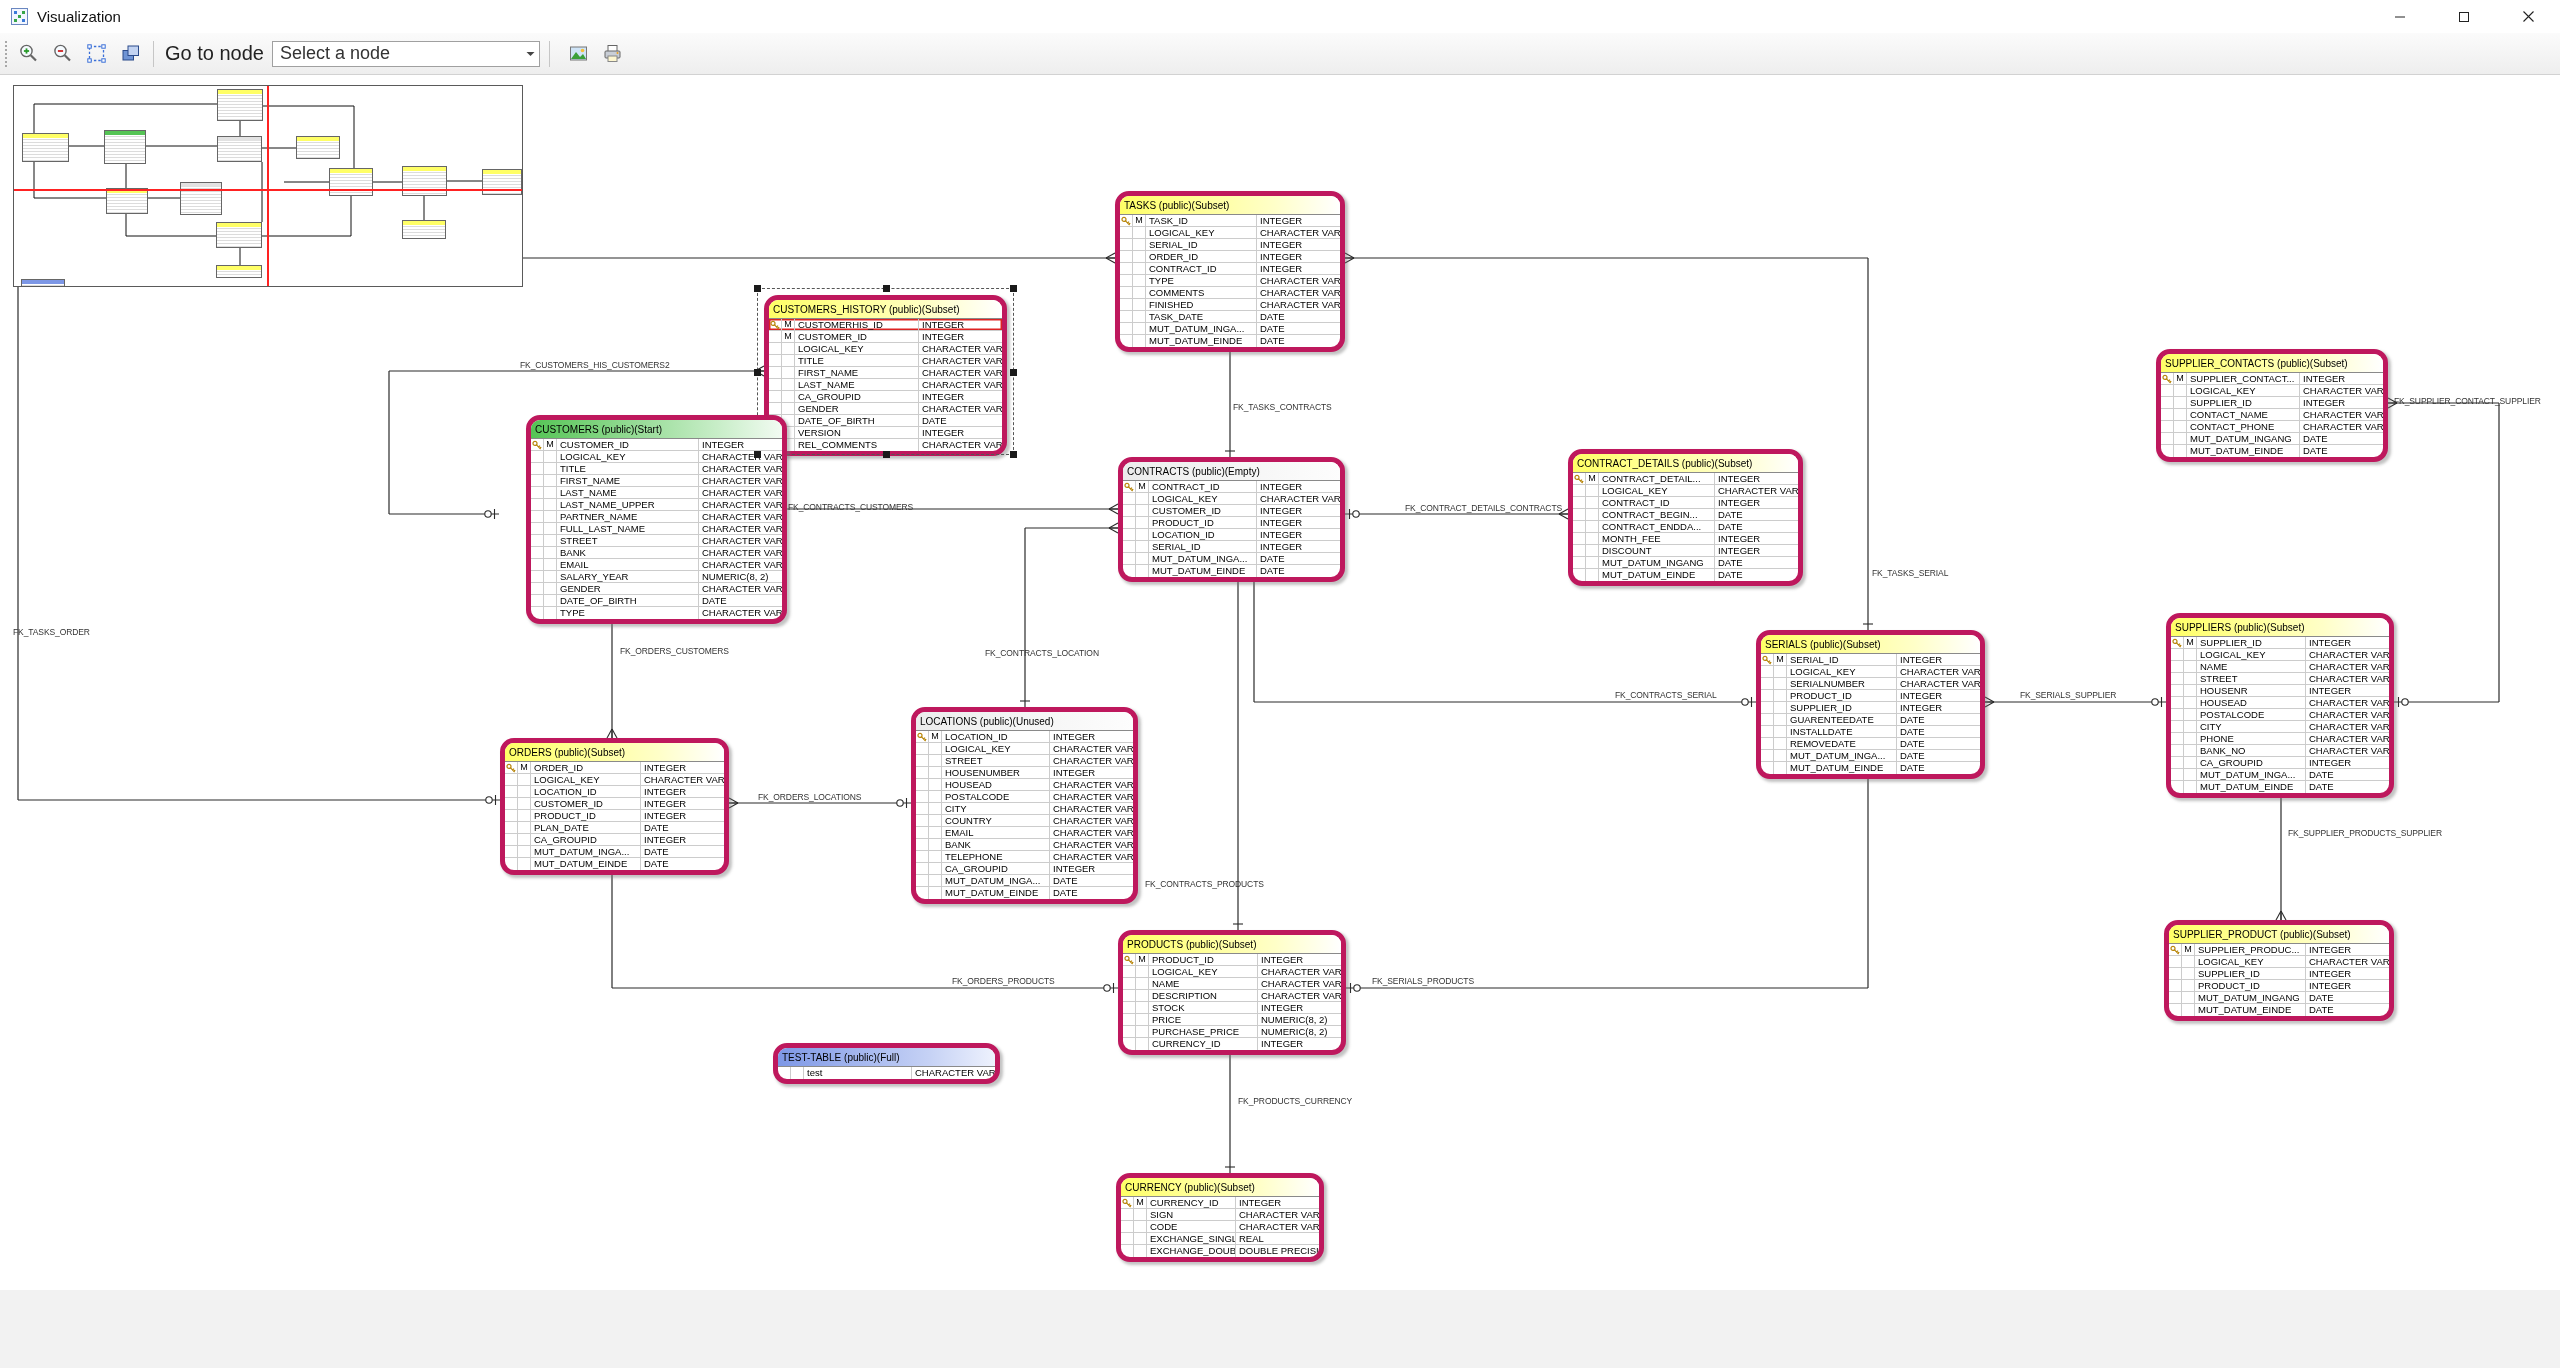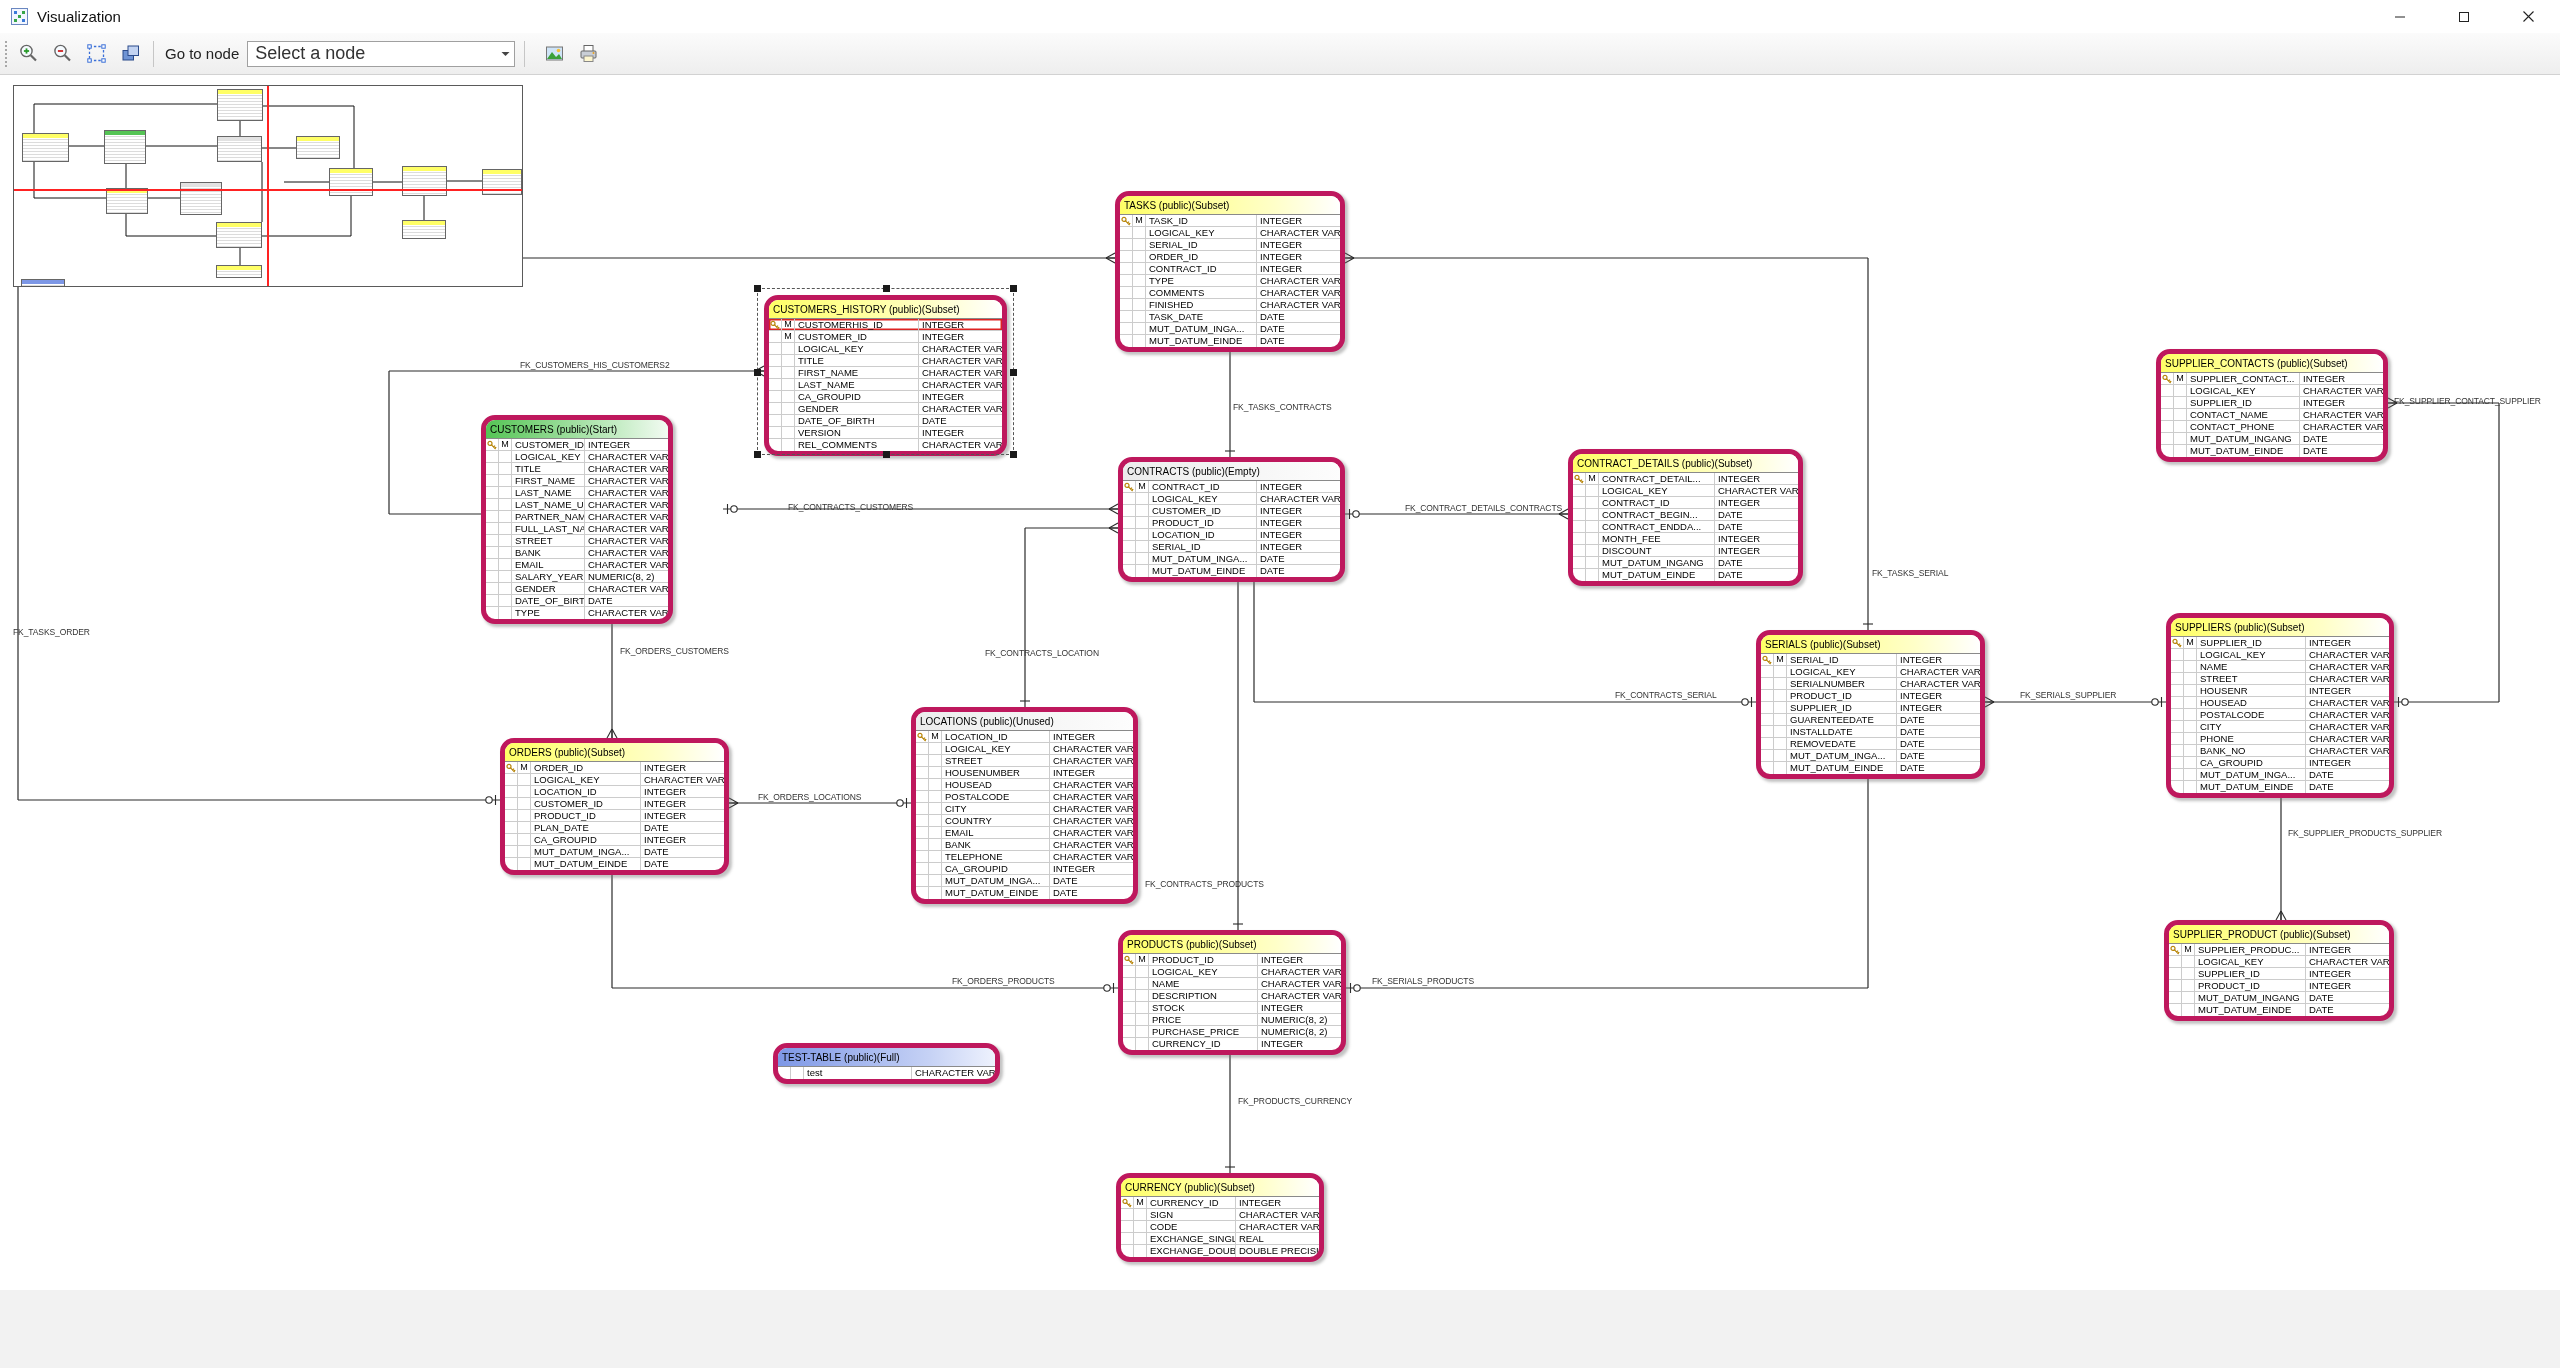--- a/index.html
+++ b/index.html
@@ -16,21 +16,21 @@
   .win-btn { width:64px; height:33px; display:flex; align-items:center; justify-content:center; }
 
   
   #toolbar { position:absolute; left:0; top:33px; width:2560px; height:42px;
              background:linear-gradient(#fbfbfb,#eeeeee); border-bottom:1px solid #d2d2d2;
              display:flex; align-items:center; }
   #grip { width:3px; height:26px; margin-left:5px; border-left:2px dotted #a8a8a8; }
   .tb-btn { width:28px; height:28px; margin-left:6px; display:flex; align-items:center;
             justify-content:center; border:1px solid transparent; border-radius:3px; }
   .tb-sep { width:1px; height:26px; background:#c6c6c6; margin:0 9px; }
-  #goto-label { font-size:15px; color:#222; margin:0 8px 0 2px; }
+  #goto-label { font-size:20px; color:#222; margin:0 8px 0 2px; }
   #node-combo { width:268px; height:26px; background:#fff; border:1px solid #a0a0a0;
                 display:flex; align-items:center; position:relative; }
   #node-combo-value { font-size:18px; color:#333; margin-left:7px; flex:1; }
   #combo-arrow { width:17px; height:24px; display:flex; align-items:center; justify-content:center; }
 
   
   #canvas { position:absolute; left:0; top:76px; width:2560px; height:1214px; background:#fff; }
   #bottom-strip { position:absolute; left:0; top:1290px; width:2560px; height:78px; background:#f2f2f2; }
 
   #wires { position:absolute; left:0; top:0; width:2560px; height:1368px; z-index:1; pointer-events:none; }
@@ -430,21 +430,21 @@
       </div>
       <div class="sel-frame" style="left: 757px; top: 288px; width: 257px; height: 167px;"></div>
       <div class="handle" style="left: 754px; top: 285px;"></div>
       <div class="handle" style="left: 882.5px; top: 285px;"></div>
       <div class="handle" style="left: 1010px; top: 285px;"></div>
       <div class="handle" style="left: 754px; top: 368.5px;"></div>
       <div class="handle" style="left: 1010px; top: 368.5px;"></div>
       <div class="handle" style="left: 754px; top: 451px;"></div>
       <div class="handle" style="left: 882.5px; top: 451px;"></div>
       <div class="handle" style="left: 1010px; top: 451px;"></div>
-      <div class="tbl" style="left: 481px; top: 415px; width: 192px;">
+      <div class="tbl" style="left: 526px; top: 415px; width: 261px;">
         <div class="tbl-header hdr-start">CUSTOMERS (public)(Start)</div>
         <div class="tbl-row">
           <div class="c-key">
             <svg width="10" height="10" viewBox="0 0 10 10">
               <circle cx="3" cy="3.4" r="2" fill="none" stroke="#b8860b" stroke-width="1.2"></circle>
               <path d="M4.5 4.9 L8.6 9 M6.6 7 l1.4 -1.4 M8 8.4 l1.2 -1.2" stroke="#b8860b" stroke-width="1.2" fill="none"></path>
             </svg>
           </div>
           <div class="c-m">M</div>
           <div class="c-name">CUSTOMER_ID</div>

